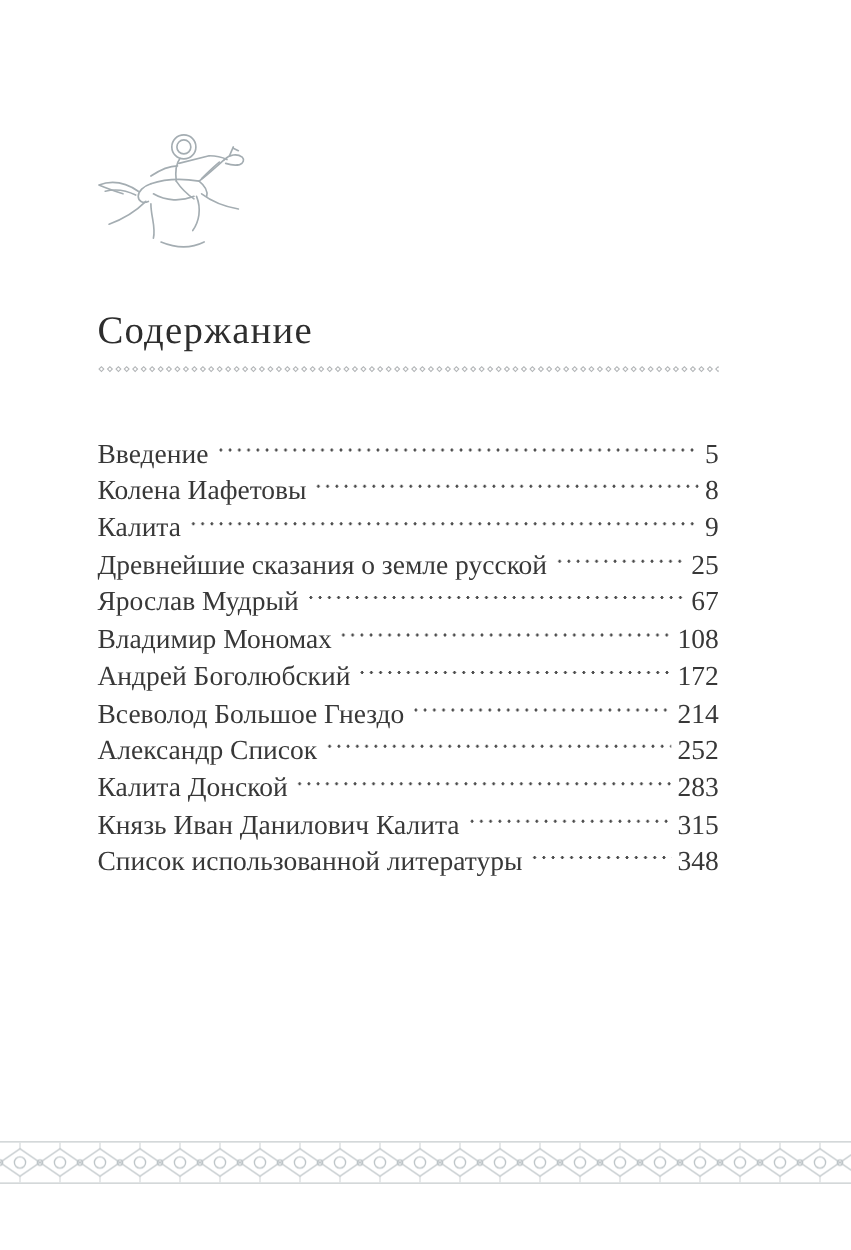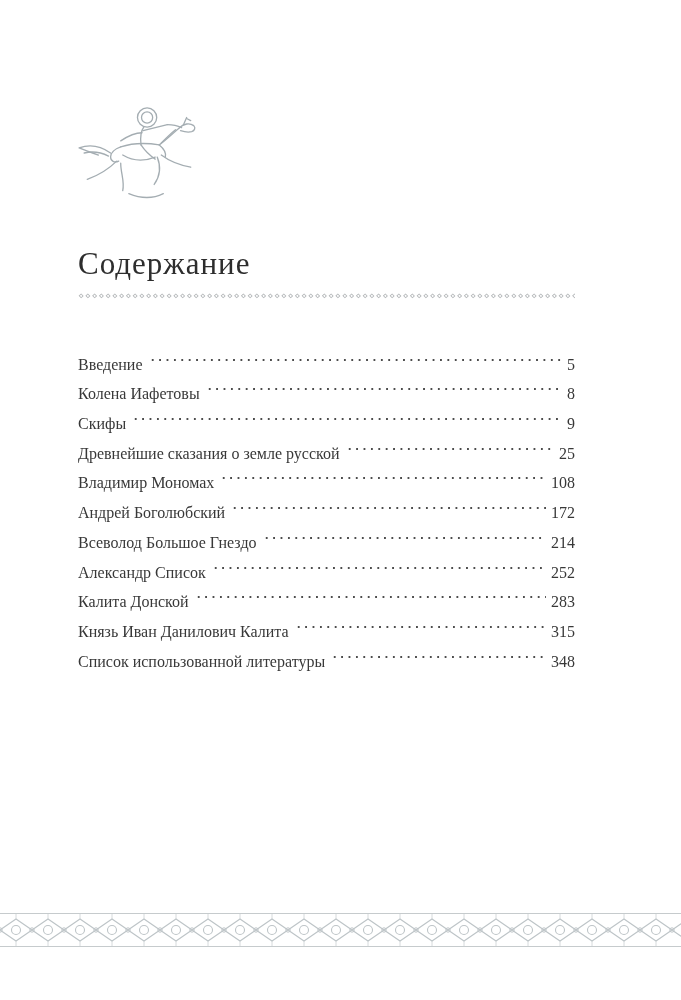--- a/index.html
+++ b/index.html
@@ -60,21 +60,21 @@
     position: absolute;
     left: 78px;
     top: 340px;
     width: 497px;
   }
   .toc-row {
     display: flex;
     align-items: baseline;
     height: 29.7px;
     line-height: 29.7px;
-    font-size: 16px;
+    font-size: 22px;
     color: #383838;
   }
   .toc-title {
     white-space: nowrap;
   }
   .leader {
     flex: 1;
     margin: 0 5px 0 6px;
     height: 29.7px;
     background-image: radial-gradient(circle, #4c4c4c 1.05px, rgba(0,0,0,0) 1.3px);
@@ -157,28 +157,33 @@
         <span class="toc-title">Введение</span>
         <span class="leader"></span>
         <span class="toc-page">5</span>
       </div>
       <div class="toc-row">
         <span class="toc-title">Колена Иафетовы</span>
         <span class="leader"></span>
         <span class="toc-page">8</span>
       </div>
       <div class="toc-row">
-        <span class="toc-title">Скифы</span>
+        <span class="toc-title">Калита</span>
         <span class="leader"></span>
         <span class="toc-page">9</span>
       </div>
       <div class="toc-row">
         <span class="toc-title">Древнейшие сказания о земле русской</span>
         <span class="leader"></span>
         <span class="toc-page">25</span>
+      </div>
+      <div class="toc-row">
+        <span class="toc-title">Ярослав Мудрый</span>
+        <span class="leader"></span>
+        <span class="toc-page">67</span>
       </div>
       <div class="toc-row">
         <span class="toc-title">Владимир Мономах</span>
         <span class="leader"></span>
         <span class="toc-page">108</span>
       </div>
       <div class="toc-row">
         <span class="toc-title">Андрей Боголюбский</span>
         <span class="leader"></span>
         <span class="toc-page">172</span>

